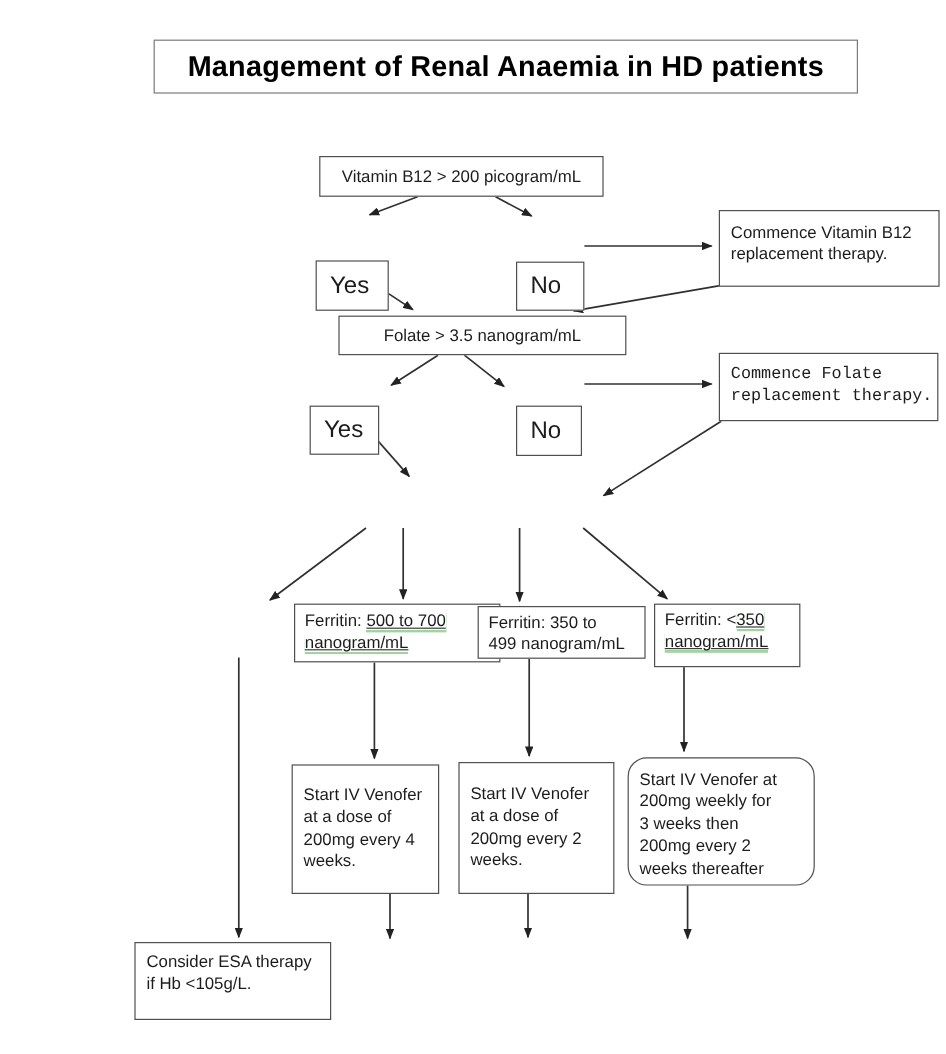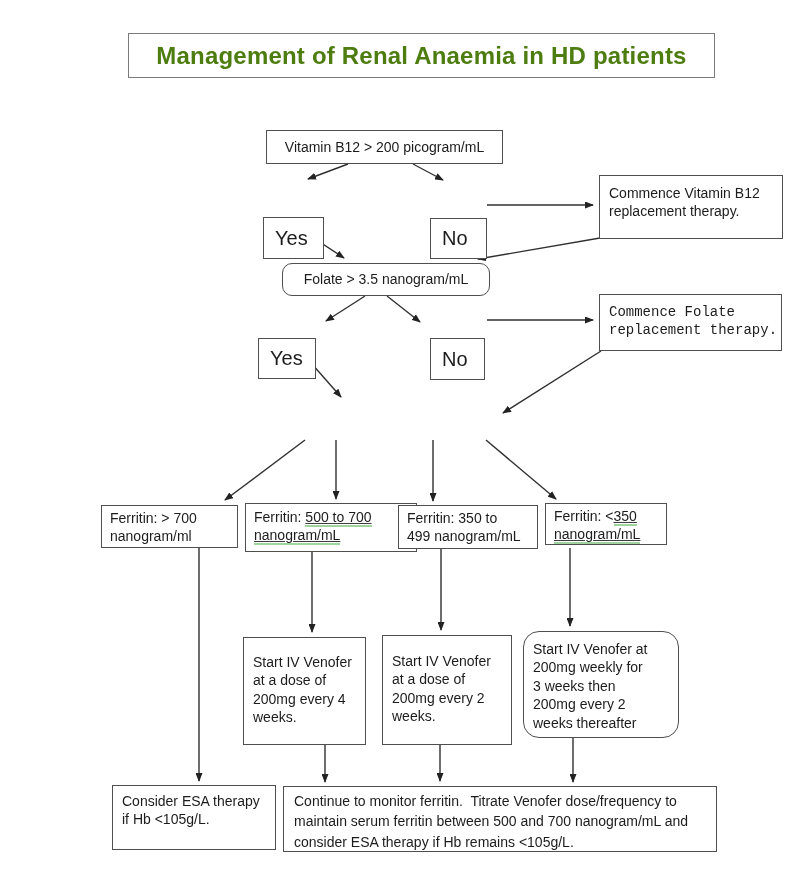--- a/index.html
+++ b/index.html
@@ -43,21 +43,21 @@
   .title-box {
     position: absolute;
     left: 128px; top: 33px; width: 587px; height: 45px;
     border: 1px solid #7a7a7a;
     box-sizing: border-box;
     display: flex;
     align-items: center;
     justify-content: center;
     font-size: 24px;
     font-weight: bold;
-    color: #4d7c0f;
+    color: #000000;
     letter-spacing: 0.2px;
   }
   .u {
     text-decoration: underline;
     text-decoration-color: #3c3c3c;
     box-shadow: 0 2px 0 0 #9fd49f;
   }
   .prewrap { white-space: pre-wrap; }
 </style>
 </head>
@@ -97,50 +97,45 @@
   </svg>
 
   <div class="title-box">Management of Renal Anaemia in HD patients</div>
 
   <div class="node center" style="left:266px; top:130px; width:237px; height:34px;">Vitamin B12 &gt; 200 picogram/mL</div>
   <div class="node yn" style="left:263px; top:185px; width:61px; height:42px;">Yes</div>
   <div class="node yn" style="left:430px; top:186px; width:57px; height:41px;">No</div>
   <div class="node" style="left:599px; top:175px; width:184px; height:64px; padding:8px 0 0 9px;">Commence Vitamin B12
 replacement therapy.</div>
 
-  <div class="node center" style="left:282px; top:263px; width:208px; height:33px;border-radius:10px;">Folate &gt; 3.5 nanogram/mL</div>
+  <div class="node center" style="left:282px; top:263px; width:240px; height:33px;">Folate &gt; 3.5 nanogram/mL</div>
   <div class="node yn" style="left:258px; top:306px; width:58px; height:41px;">Yes</div>
   <div class="node yn" style="left:430px; top:306px; width:55px; height:42px;">No</div>
   <div class="node" style="left:599px; top:294px; width:183px; height:57px; padding:8px 0 0 9px;font-family:Liberation Mono, monospace;">Commence Folate
 replacement therapy.</div>
 
 
-  <div class="node" style="left:101px; top:505px; width:137px; height:43px; padding:3px 0 0 8px;">Ferritin: &gt; 700
-nanogram/ml</div>
 
   <div class="node" style="left:245px; top:503px; width:172px; height:49px; padding:4px 0 0 8px;"><span>Ferritin: </span><span class="u">500 to 700</span><br><span class="u">nanogram/mL</span></div>
 
   <div class="node" style="left:398px; top:505px; width:140px; height:44px; padding:3px 0 0 8px;">Ferritin: 350 to
 499 nanogram/mL</div>
 
-  <div class="node" style="left:545px; top:503px; width:122px; height:42px; padding:3px 0 0 8px;"><span>Ferritin: &lt;</span><span class="u">350</span><br><span class="u">nanogram/mL</span></div>
+  <div class="node" style="left:545px; top:503px; width:122px; height:53px; padding:3px 0 0 8px;"><span>Ferritin: &lt;</span><span class="u">350</span><br><span class="u">nanogram/mL</span></div>
 
   <div class="node" style="left:243px; top:637px; width:123px; height:108px; padding:15px 0 0 9px;">Start IV Venofer
 at a dose of
 200mg every 4
 weeks.</div>
   <div class="node" style="left:382px; top:635px; width:130px; height:110px; padding:16px 0 0 9px;">Start IV Venofer
 at a dose of
 200mg every 2
 weeks.</div>
   <div class="node" style="left:523px; top:631px; width:156px; height:107px; padding:8px 0 0 9px;border-radius:16px;">Start IV Venofer at
 200mg weekly for
 3 weeks then
 200mg every 2
 weeks thereafter</div>
 
   <div class="node" style="left:112px; top:785px; width:164px; height:65px; padding:6px 0 0 9px;">Consider ESA therapy
 if Hb &lt;105g/L.</div>
-  <div class="node prewrap" style="left:283px; top:786px; width:434px; height:66px; padding:4px 0 0 10px; line-height:1.45;">Continue to monitor ferritin.  Titrate Venofer dose/frequency to
-maintain serum ferritin between 500 and 700 nanogram/mL and
-consider ESA therapy if Hb remains &lt;105g/L.</div>
 
 </div>
 
 </body></html>

